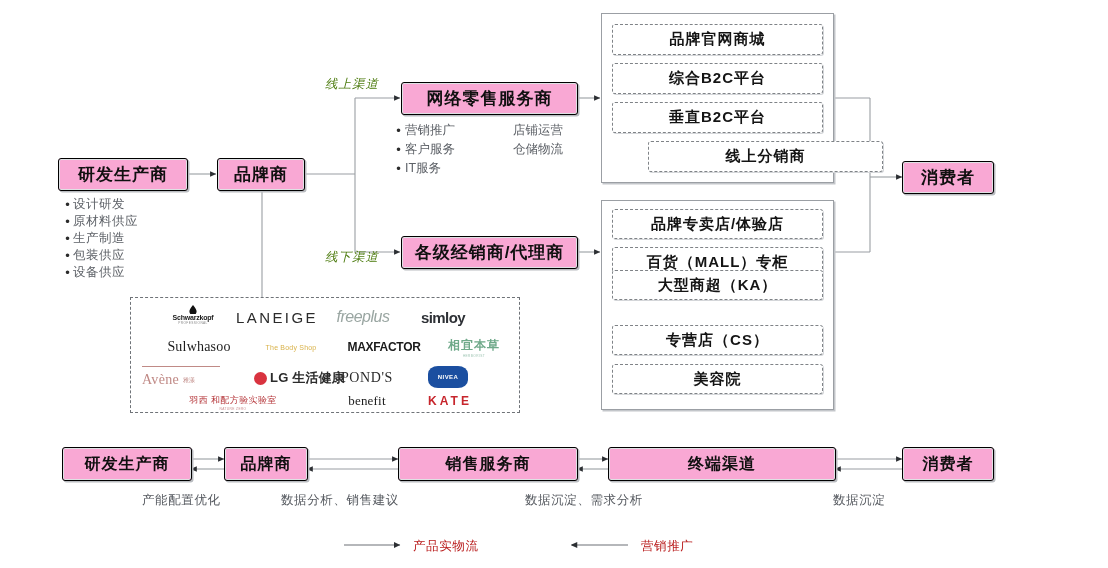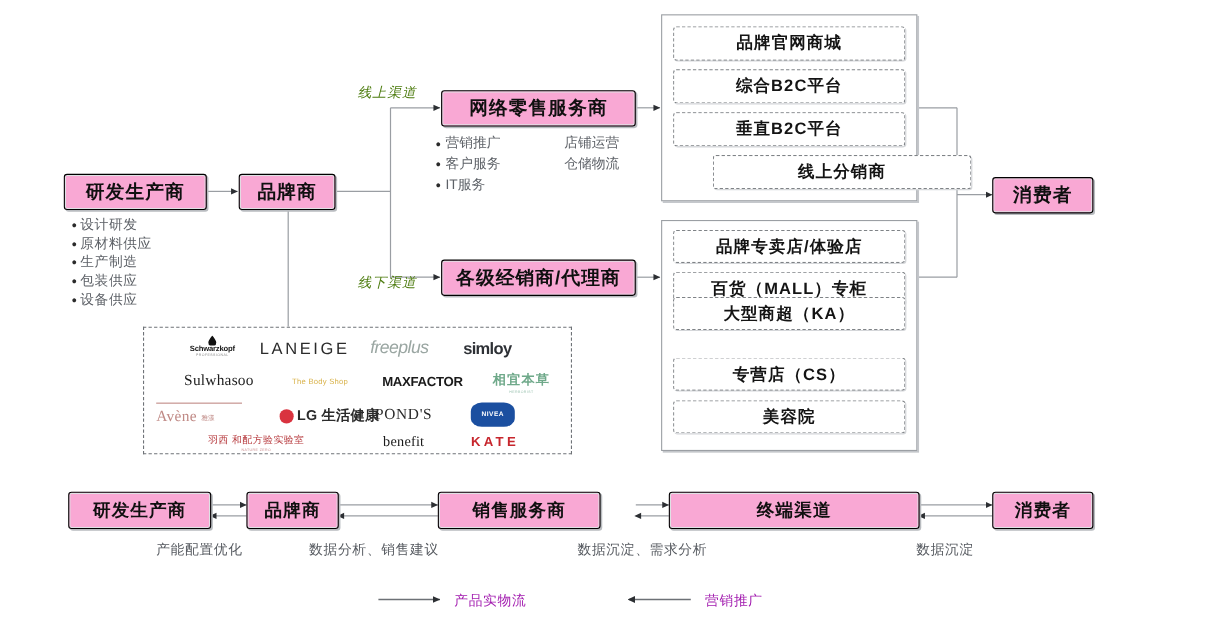--- a/index.html
+++ b/index.html
@@ -54,21 +54,21 @@
   .twocol .cell.c1{width:108px;}
   .twocol .dot{width:13px;flex:0 0 13px;text-align:center;color:#2b2b2b;font-size:13px;}
 
   
   .chanlabel{position:absolute;font-size:12.5px;color:#4d7c0f;letter-spacing:1px;white-space:nowrap;font-style:italic;}
 
   
   .caption{position:absolute;font-size:12.5px;color:#55595f;letter-spacing:.6px;white-space:nowrap;}
 
   
-  .legend-text{position:absolute;font-size:12.5px;color:#a21caf;letter-spacing:.6px;white-space:nowrap;}
+  .legend-text{position:absolute;font-size:12.5px;color:#b91c1c;letter-spacing:.6px;white-space:nowrap;}
 
   
   .logopanel{
     position:absolute;box-sizing:border-box;
     border:1px dashed #6f7378;background:#fff;
   }
   .logo{position:absolute;display:flex;align-items:center;justify-content:center;
         white-space:nowrap;overflow:hidden;}
   .lg-sub{font-size:3.2px;letter-spacing:.4px;color:#8a8a8a;}
 </style>
@@ -236,21 +236,21 @@
 
   <div class="logo" style="left:183px;top:392px;width:100px;height:20px;flex-direction:column;">
     <span style="font-size:9px;color:#b6383c;letter-spacing:.4px;">羽西 和配方验实验室</span>
     <span class="lg-sub" style="color:#c98b8d;">NATURE ZERO</span>
   </div>
   <div class="logo" style="left:334px;top:392px;width:66px;height:18px;font-size:13px;color:#1b1b1b;font-family:'Liberation Serif',serif;letter-spacing:.2px;">benefit</div>
   <div class="logo" style="left:420px;top:392px;width:60px;height:18px;font-size:12px;font-weight:bold;color:#c7262d;letter-spacing:3px;">KATE</div>
 
   <div class="node mid" style="left:62px;top:447px;width:130px;height:34px;">研发生产商</div>
   <div class="node mid" style="left:224px;top:447px;width:84px;height:34px;">品牌商</div>
-  <div class="node mid" style="left:398px;top:447px;width:148px;height:34px;">销售服务商</div>
+  <div class="node mid" style="left:398px;top:447px;width:180px;height:34px;">销售服务商</div>
   <div class="node mid" style="left:608px;top:447px;width:228px;height:34px;">终端渠道</div>
   <div class="node mid" style="left:902px;top:447px;width:92px;height:34px;">消费者</div>
 
   <div class="caption" style="left:142px;top:492px;">产能配置优化</div>
   <div class="caption" style="left:281px;top:492px;">数据分析、销售建议</div>
   <div class="caption" style="left:525px;top:492px;">数据沉淀、需求分析</div>
   <div class="caption" style="left:833px;top:492px;">数据沉淀</div>
 
   <div class="legend-text" style="left:413px;top:538px;">产品实物流</div>
   <div class="legend-text" style="left:641px;top:538px;">营销推广</div>

